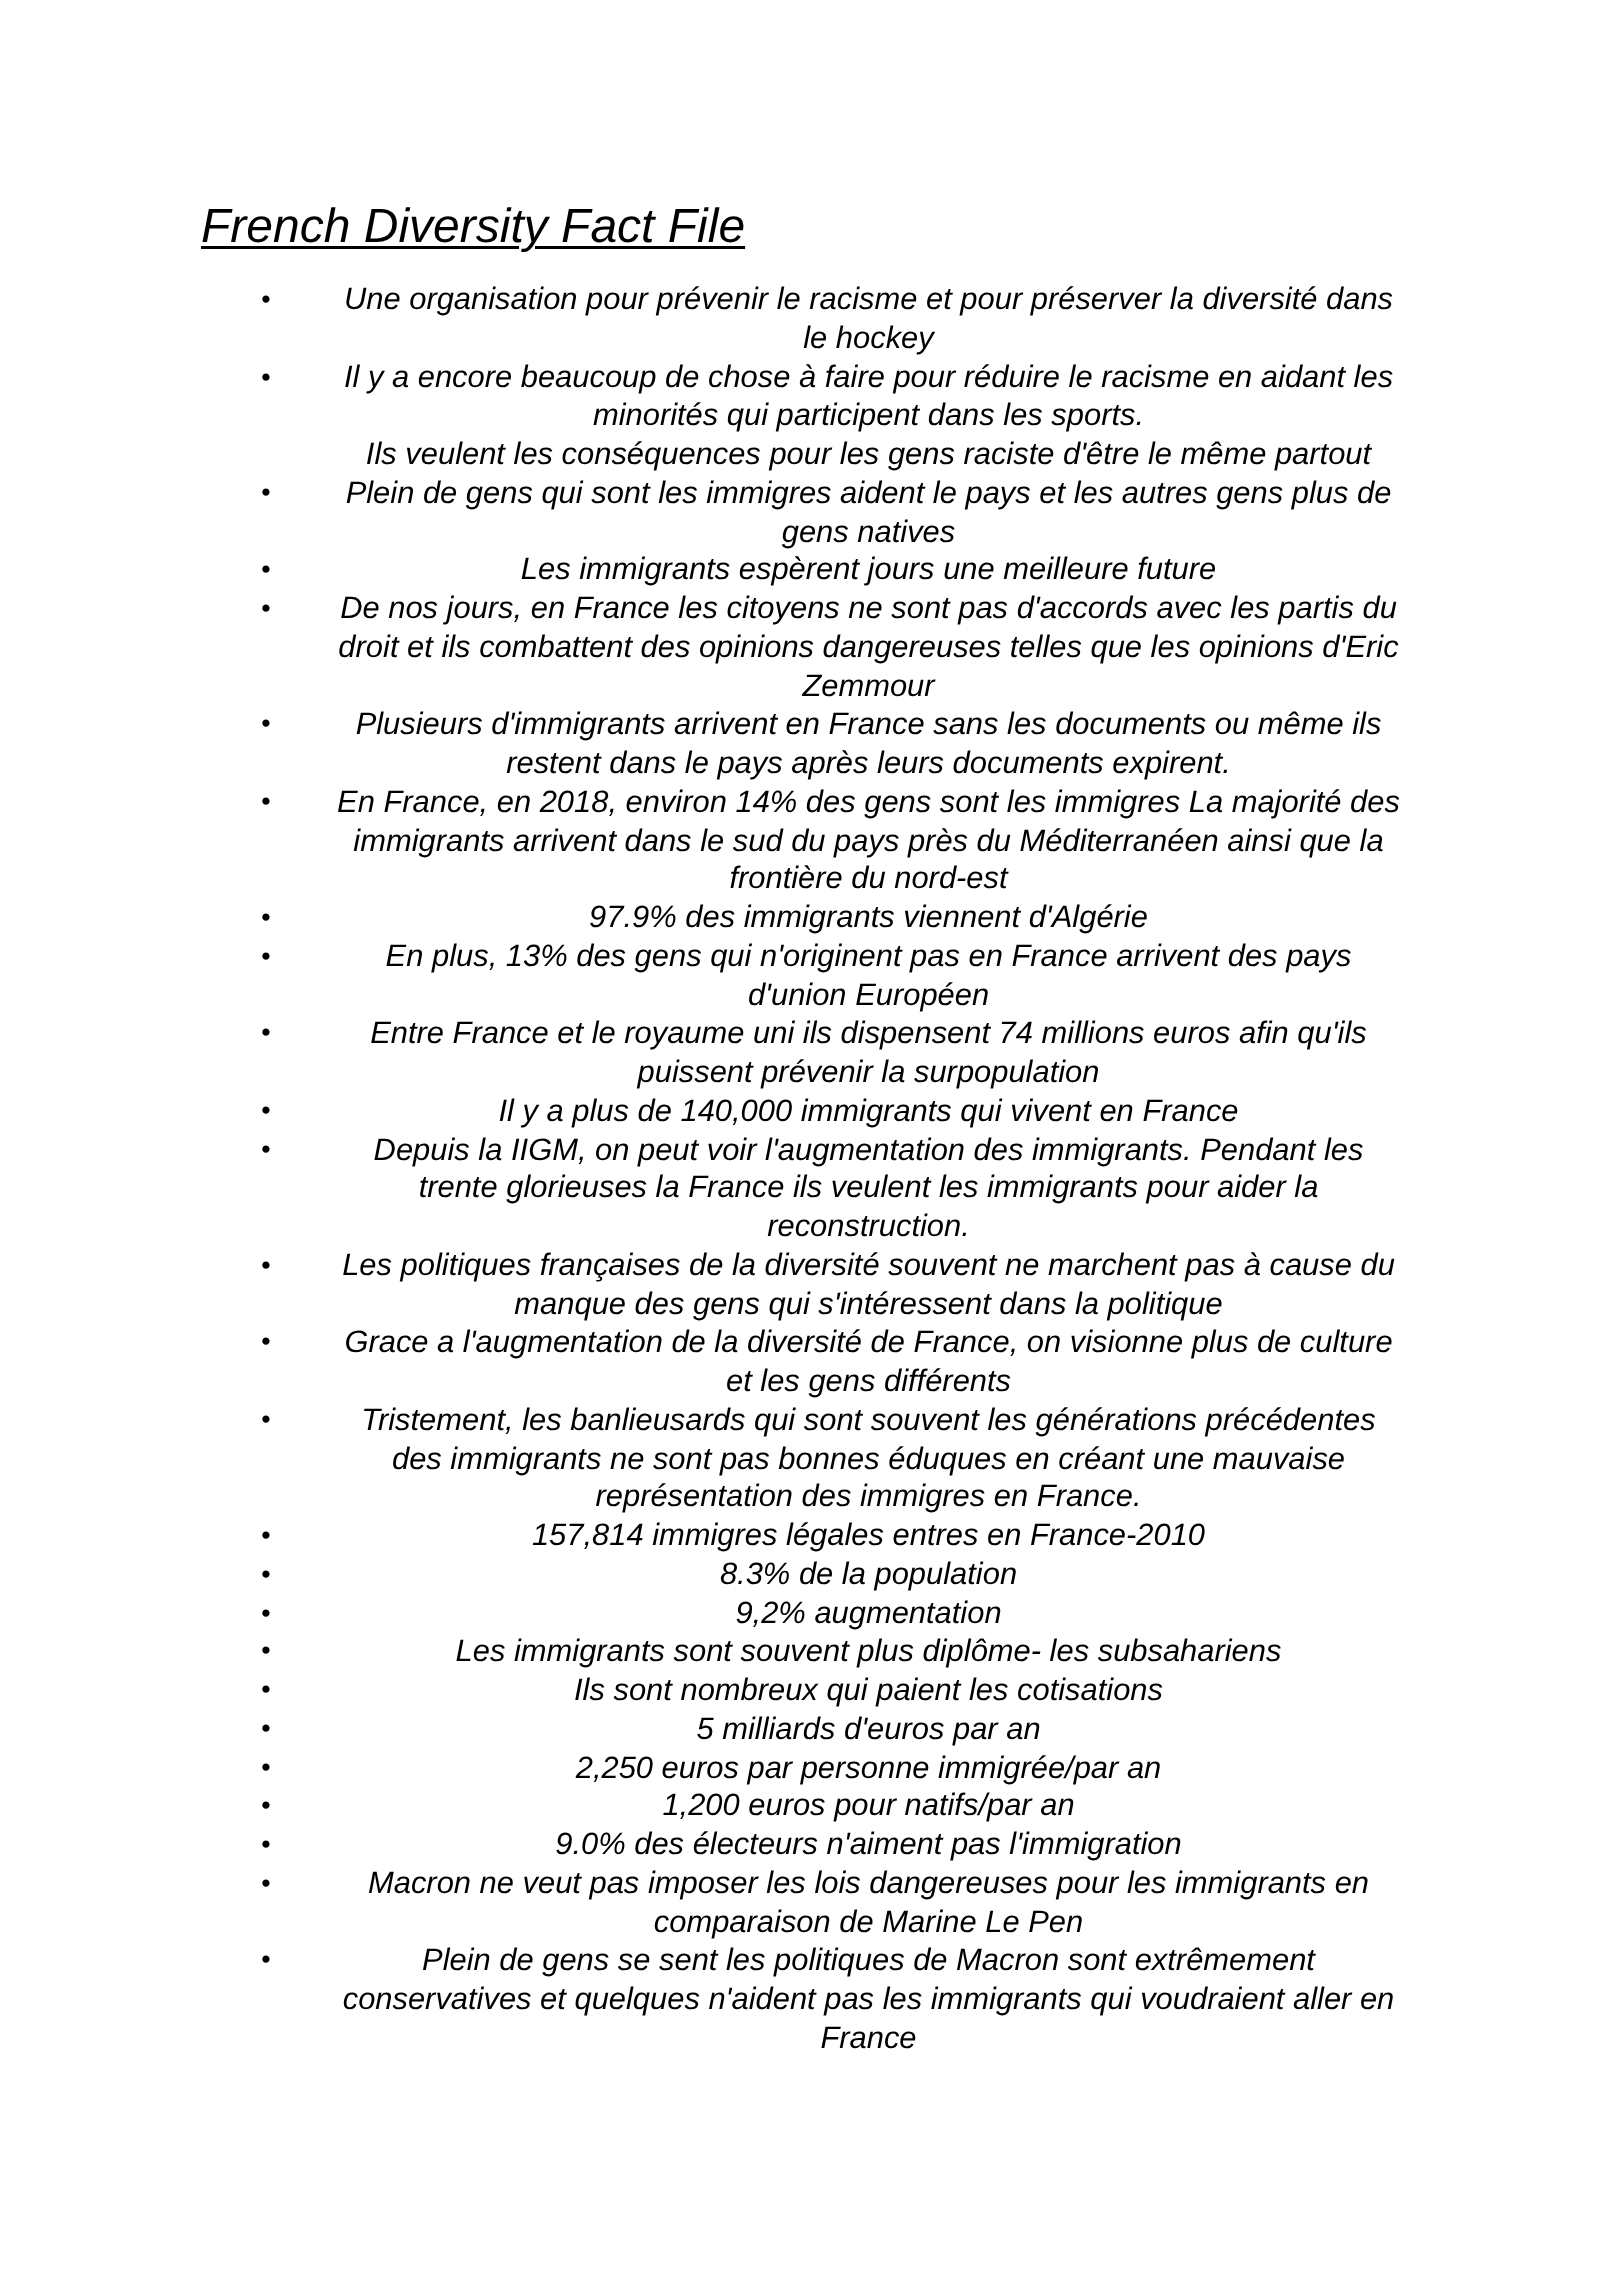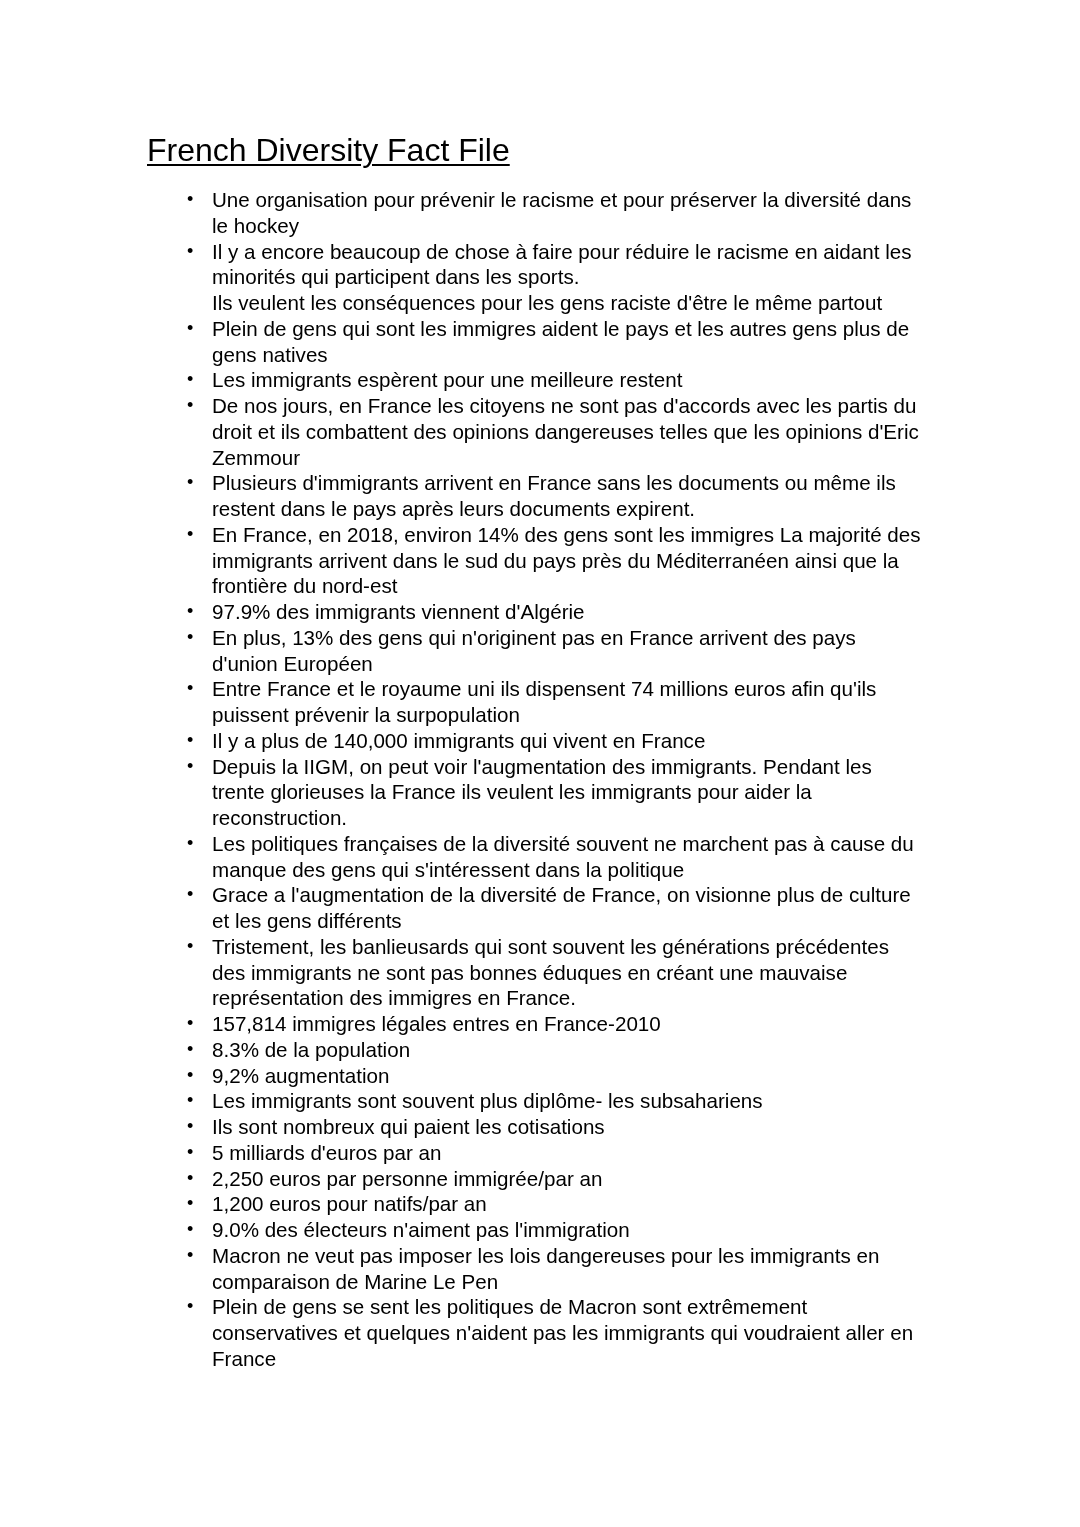--- a/index.html
+++ b/index.html
@@ -10,24 +10,25 @@
     body {
       width: 1080px;
       height: 1527px;
       position: relative;
       overflow: hidden;
       font-family: "Liberation Sans", sans-serif;
       color: #000000;
     }
     .page {
       position: absolute;
-      left: 16px;
+      left: 3px;
       top: 0;
       width: 861px;
       height: 1527px;
+      font-style: italic;
     }
     .title {
       position: absolute;
       left: 131px;
       top: 131px;
       margin: 0;
       font-size: 32px;
       font-weight: normal;
       line-height: 38px;
       text-decoration: underline;
@@ -54,20 +55,21 @@
     .facts li .bullet {
       position: absolute;
       left: -25px;
       top: 0;
       font-size: 18px;
       line-height: 25.75px;
     }
     .facts li .text {
       display: block;
       white-space: pre-line;
+      text-align: center;
     }
   </style>
 </head>
 <body>
 
 <div class="page">
   <h1 class="title">French Diversity Fact File</h1>
 
   <ul class="facts">
     <li>
@@ -81,21 +83,21 @@
 minorités qui participent dans les sports.
 Ils veulent les conséquences pour les gens raciste d'être le même partout</span>
       </li>
     <li>
         <span class="bullet">•</span>
         <span class="text">Plein de gens qui sont les immigres aident le pays et les autres gens plus de
 gens natives</span>
       </li>
     <li>
         <span class="bullet">•</span>
-        <span class="text">Les immigrants espèrent pour une meilleure restent</span>
+        <span class="text">Les immigrants espèrent jours une meilleure future</span>
       </li>
     <li>
         <span class="bullet">•</span>
         <span class="text">De nos jours, en France les citoyens ne sont pas d'accords avec les partis du
 droit et ils combattent des opinions dangereuses telles que les opinions d'Eric
 Zemmour</span>
       </li>
     <li>
         <span class="bullet">•</span>
         <span class="text">Plusieurs d'immigrants arrivent en France sans les documents ou même ils

